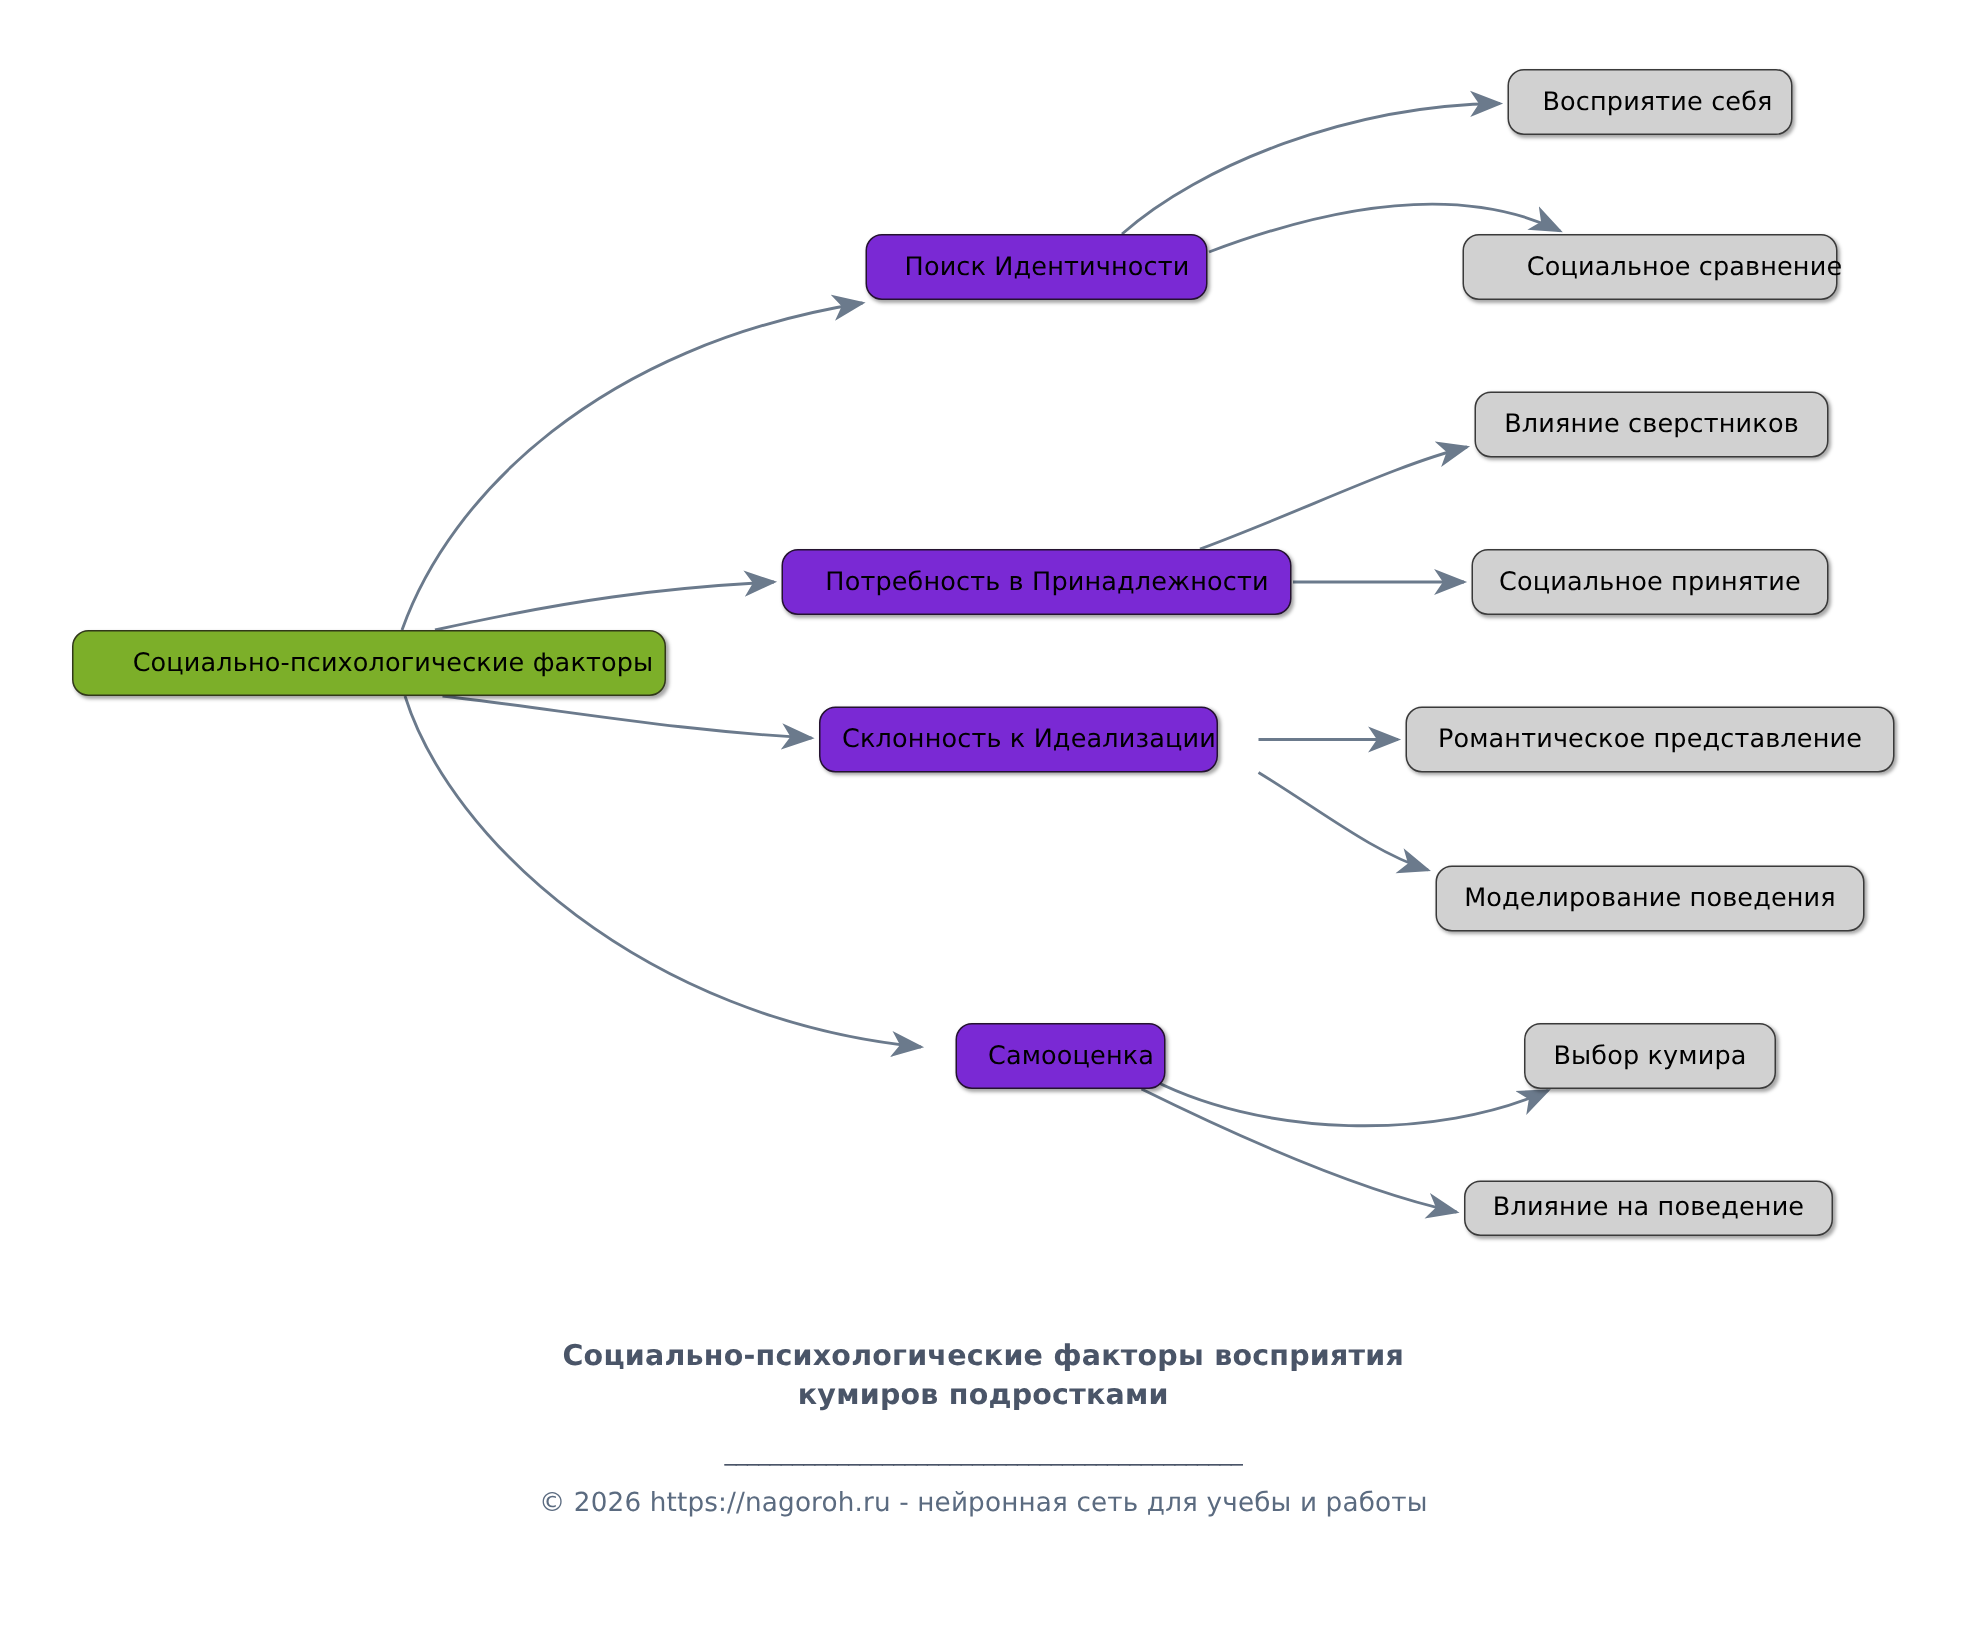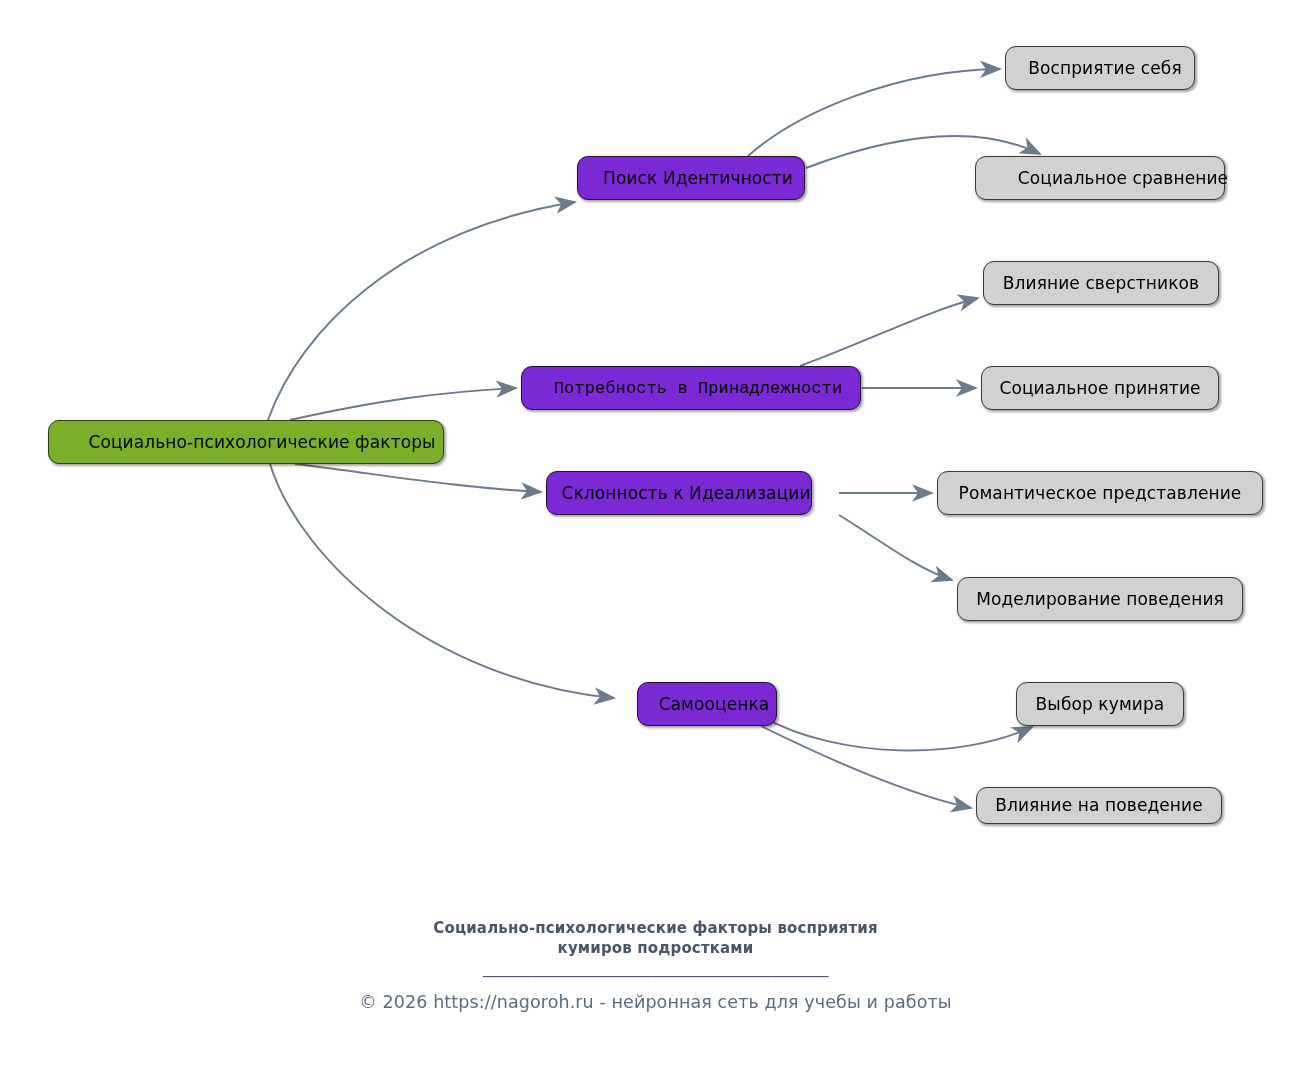--- a/index.html
+++ b/index.html
@@ -58,22 +58,22 @@
     border: 1.6px solid #3a3a3a;
     box-shadow: 1.5px 1.5px 2.5px rgba(0,0,0,0.35);
   }
   .footer {
     position: absolute;
     left: 0;
     width: 1311px;
     text-align: center;
   }
   .footer-title {
-    top: 918px;
-    font-size: 15px;
+    top: 892px;
+    font-size: 19px;
     font-weight: bold;
     color: #4a5568;
     line-height: 1.35;
     letter-spacing: 0.15px;
   }
   .footer-rule {
     top: 958px;
     font-size: 16px;
     color: #4a5568;
     letter-spacing: -0.5px;
@@ -119,21 +119,21 @@
   </svg>
 
   <div class="node node-root" style="left:48px; top:420px; width:396px; height:44px;">
     <span>Социально-психологические факторы</span>
   </div>
 
   <div class="node node-branch" style="left:577px; top:156px; width:228px; height:44px;">
     <span>Поиск Идентичности</span>
   </div>
 
-  <div class="node node-branch" style="left:521px; top:366px; width:340px; height:44px;font-family:Liberation Mono, monospace;">
+  <div class="node node-branch" style="left:521px; top:366px; width:340px; height:44px;">
     <span>Потребность в Принадлежности</span>
   </div>
 
   <div class="node node-branch" style="left:546px; top:471px; width:266px; height:44px;">
     <span>Склонность к Идеализации</span>
   </div>
 
   <div class="node node-branch" style="left:620px; top:682px; width:140px; height:44px;margin-left:17px;">
     <span>Самооценка</span>
   </div>

